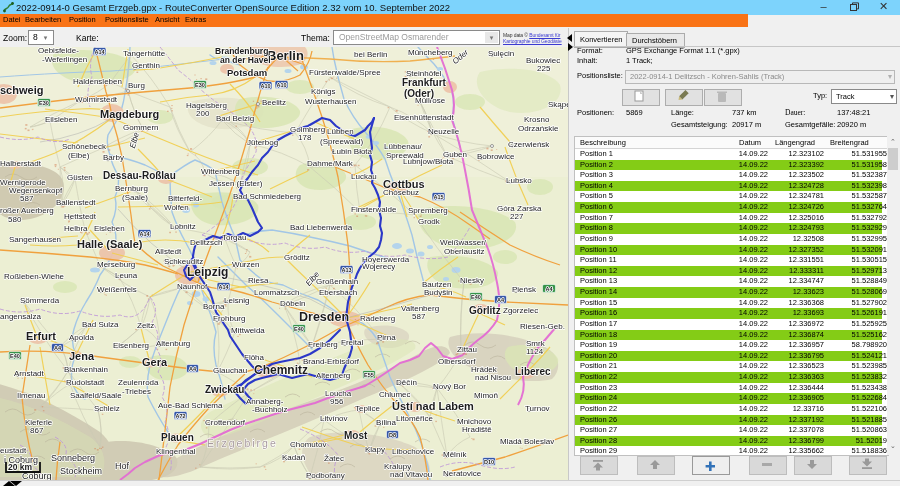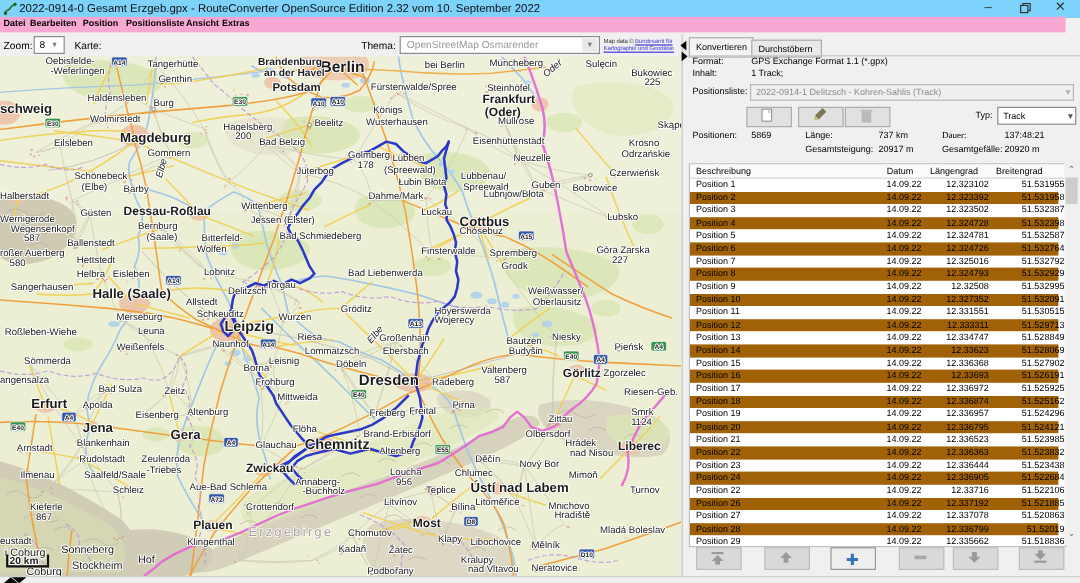--- a/index.html
+++ b/index.html
@@ -3,21 +3,21 @@
 <meta charset="utf-8">
 <style>
 html,body{margin:0;padding:0;}
 body{width:900px;height:486px;overflow:hidden;font-family:"Liberation Sans",sans-serif;background:#f0f0f0;position:relative;}
 #win{position:absolute;left:0;top:0;width:900px;height:486px;background:#f0f0f0;}
 
 #titlebar{position:absolute;left:0;top:0;width:900px;height:15px;background:#7dd3fc;padding-left:40px;}
 #titletext{position:absolute;left:16px;top:2px;font-size:9.5px;color:#111;white-space:nowrap;}
 .winbtn{position:absolute;top:0px;width:13px;height:13px;color:#333;font-size:11px;text-align:center;line-height:13px;}
 
-#menubar{position:absolute;left:0;top:14px;width:888px;height:13px;background:#f9a8d4;font-size:7.5px;color:#000;font-weight:bold;}
+#menubar{position:absolute;left:0;top:14px;width:748px;height:13px;background:#f97316;font-size:7.5px;color:#000;}
 .mi{position:absolute;top:1px;}
 
 #toolbar{position:absolute;left:0;top:28px;width:900px;height:19px;background:#f0f0f0;font-size:8.5px;}
 .tlabel{position:absolute;top:5px;color:#000;}
 .sel{position:absolute;top:2px;height:13px;background:#fff;border:1px solid #8a8a8a;font-size:8.5px;color:#000;}
 .sel .arr{position:absolute;right:1px;top:1px;width:13px;height:11px;color:#777;font-size:7px;text-align:center;line-height:11px;}
 .attrib{position:absolute;left:503px;top:4px;width:64px;font-size:5px;line-height:6px;color:#333;letter-spacing:-0.1px;}
 .attrib a{color:#3b3bd0;text-decoration:underline;}
 
 #map{position:absolute;left:0;top:47px;width:568px;height:433px;overflow:hidden;background:#eef0da;}
@@ -30,21 +30,21 @@
 .plabel{position:absolute;color:#000;}
 .pval{position:absolute;color:#000;}
 #poslist{position:absolute;left:52px;top:42px;width:264px;height:12px;background:#efefef;border:1px solid #b8b8b8;color:#8a8a8a;font-size:7.5px;line-height:12px;padding-left:4px;white-space:nowrap;overflow:hidden;}
 .sbtn{position:absolute;top:61px;width:36px;height:15px;background:#e1e1e1;border:1px solid #adadad;}
 #typsel{position:absolute;left:258px;top:61px;width:60px;height:13px;background:#fff;border:1px solid #8a8a8a;font-size:7.5px;line-height:13px;padding-left:4px;}
 
 #tbl{position:absolute;left:1px;top:108px;width:313px;height:318px;background:#fff;border:1px solid #c0c0c0;overflow:hidden;font-size:7.5px;}
 #thead{position:absolute;left:0;top:0;width:313px;height:11px;background:#fbfbfb;border-bottom:1px solid #d5d5d5;}
 .th{position:absolute;top:0;height:11px;line-height:11px;color:#000;}
 .row{position:absolute;left:0;width:307px;height:10.6px;line-height:10.6px;white-space:nowrap;}
-.row.alt{background:#a16207;}
+.row.alt{background:#84cc16;}
 .c1{position:absolute;left:5px;top:0;}
 .c2{position:absolute;left:155px;width:38px;top:0;text-align:right;}
 .c3{position:absolute;left:198px;width:51px;top:0;text-align:right;}
 .c4{position:absolute;left:252px;width:60px;top:0;text-align:right;}
 
 #sbar{position:absolute;left:314px;top:108px;width:12px;height:319px;background:#f0f0f0;}
 
 .bbtn{position:absolute;top:428px;width:36px;height:17px;background:#d9d9d9;border:1px solid #bdbdbd;}
 #bplus{background:#eee;border:1px solid #999;}
 </style>
@@ -76,21 +76,21 @@
     <span class="mi" style="left:185px;">Extras</span>
     <span class="mi" style="left:211px;margin-top:47px;">Hilfe</span>
   </div>
 
   <div id="toolbar">
     <span class="tlabel" style="left:3px;">Zoom:</span>
     <div class="sel" style="left:28px;width:24px;">
         <span style="position:absolute;left:4px;top:1px;">8</span>
         <span class="arr">▾</span>
       </div>
-    <span class="tlabel" style="left:62px;text-align:right;">Karte:</span>
+    <span class="tlabel" style="left:76px;text-align:right;">Karte:</span>
     <span class="tlabel" style="left:301px;">Thema:</span>
     <div class="sel" style="left:333px;width:165px;">
         <span style="position:absolute;left:5px;top:1px;color:#9a9a9a;">OpenStreetMap Osmarender</span>
         <span class="arr" style="background:#e8e8e8;">▾</span>
       </div>
     <div class="attrib">Map data © <a>Bundesamt für</a><br><a>Kartographie und Geodäsie</a></div>
   </div>
 
   <div id="map">
       <svg width="568" height="433" viewBox="0 0 568 433" style="position:absolute;left:0;top:0;">
@@ -1152,21 +1152,21 @@
           <div class="row alt" style="top:192.54px">
             <span class="c1">Position 18</span>
             <span class="c2">14.09.22</span>
             <span class="c3">12.336874</span>
             <span class="c4">51.525162</span>
           </div>
           <div class="row" style="top:203.16px">
             <span class="c1">Position 19</span>
             <span class="c2">14.09.22</span>
             <span class="c3">12.336957</span>
-            <span class="c4">51.524296</span>
+            <span class="c4">58.798920</span>
           </div>
           <div class="row alt" style="top:213.78px">
             <span class="c1">Position 20</span>
             <span class="c2">14.09.22</span>
             <span class="c3">12.336795</span>
             <span class="c4">51.524121</span>
           </div>
           <div class="row" style="top:224.40px">
             <span class="c1">Position 21</span>
             <span class="c2">14.09.22</span>

